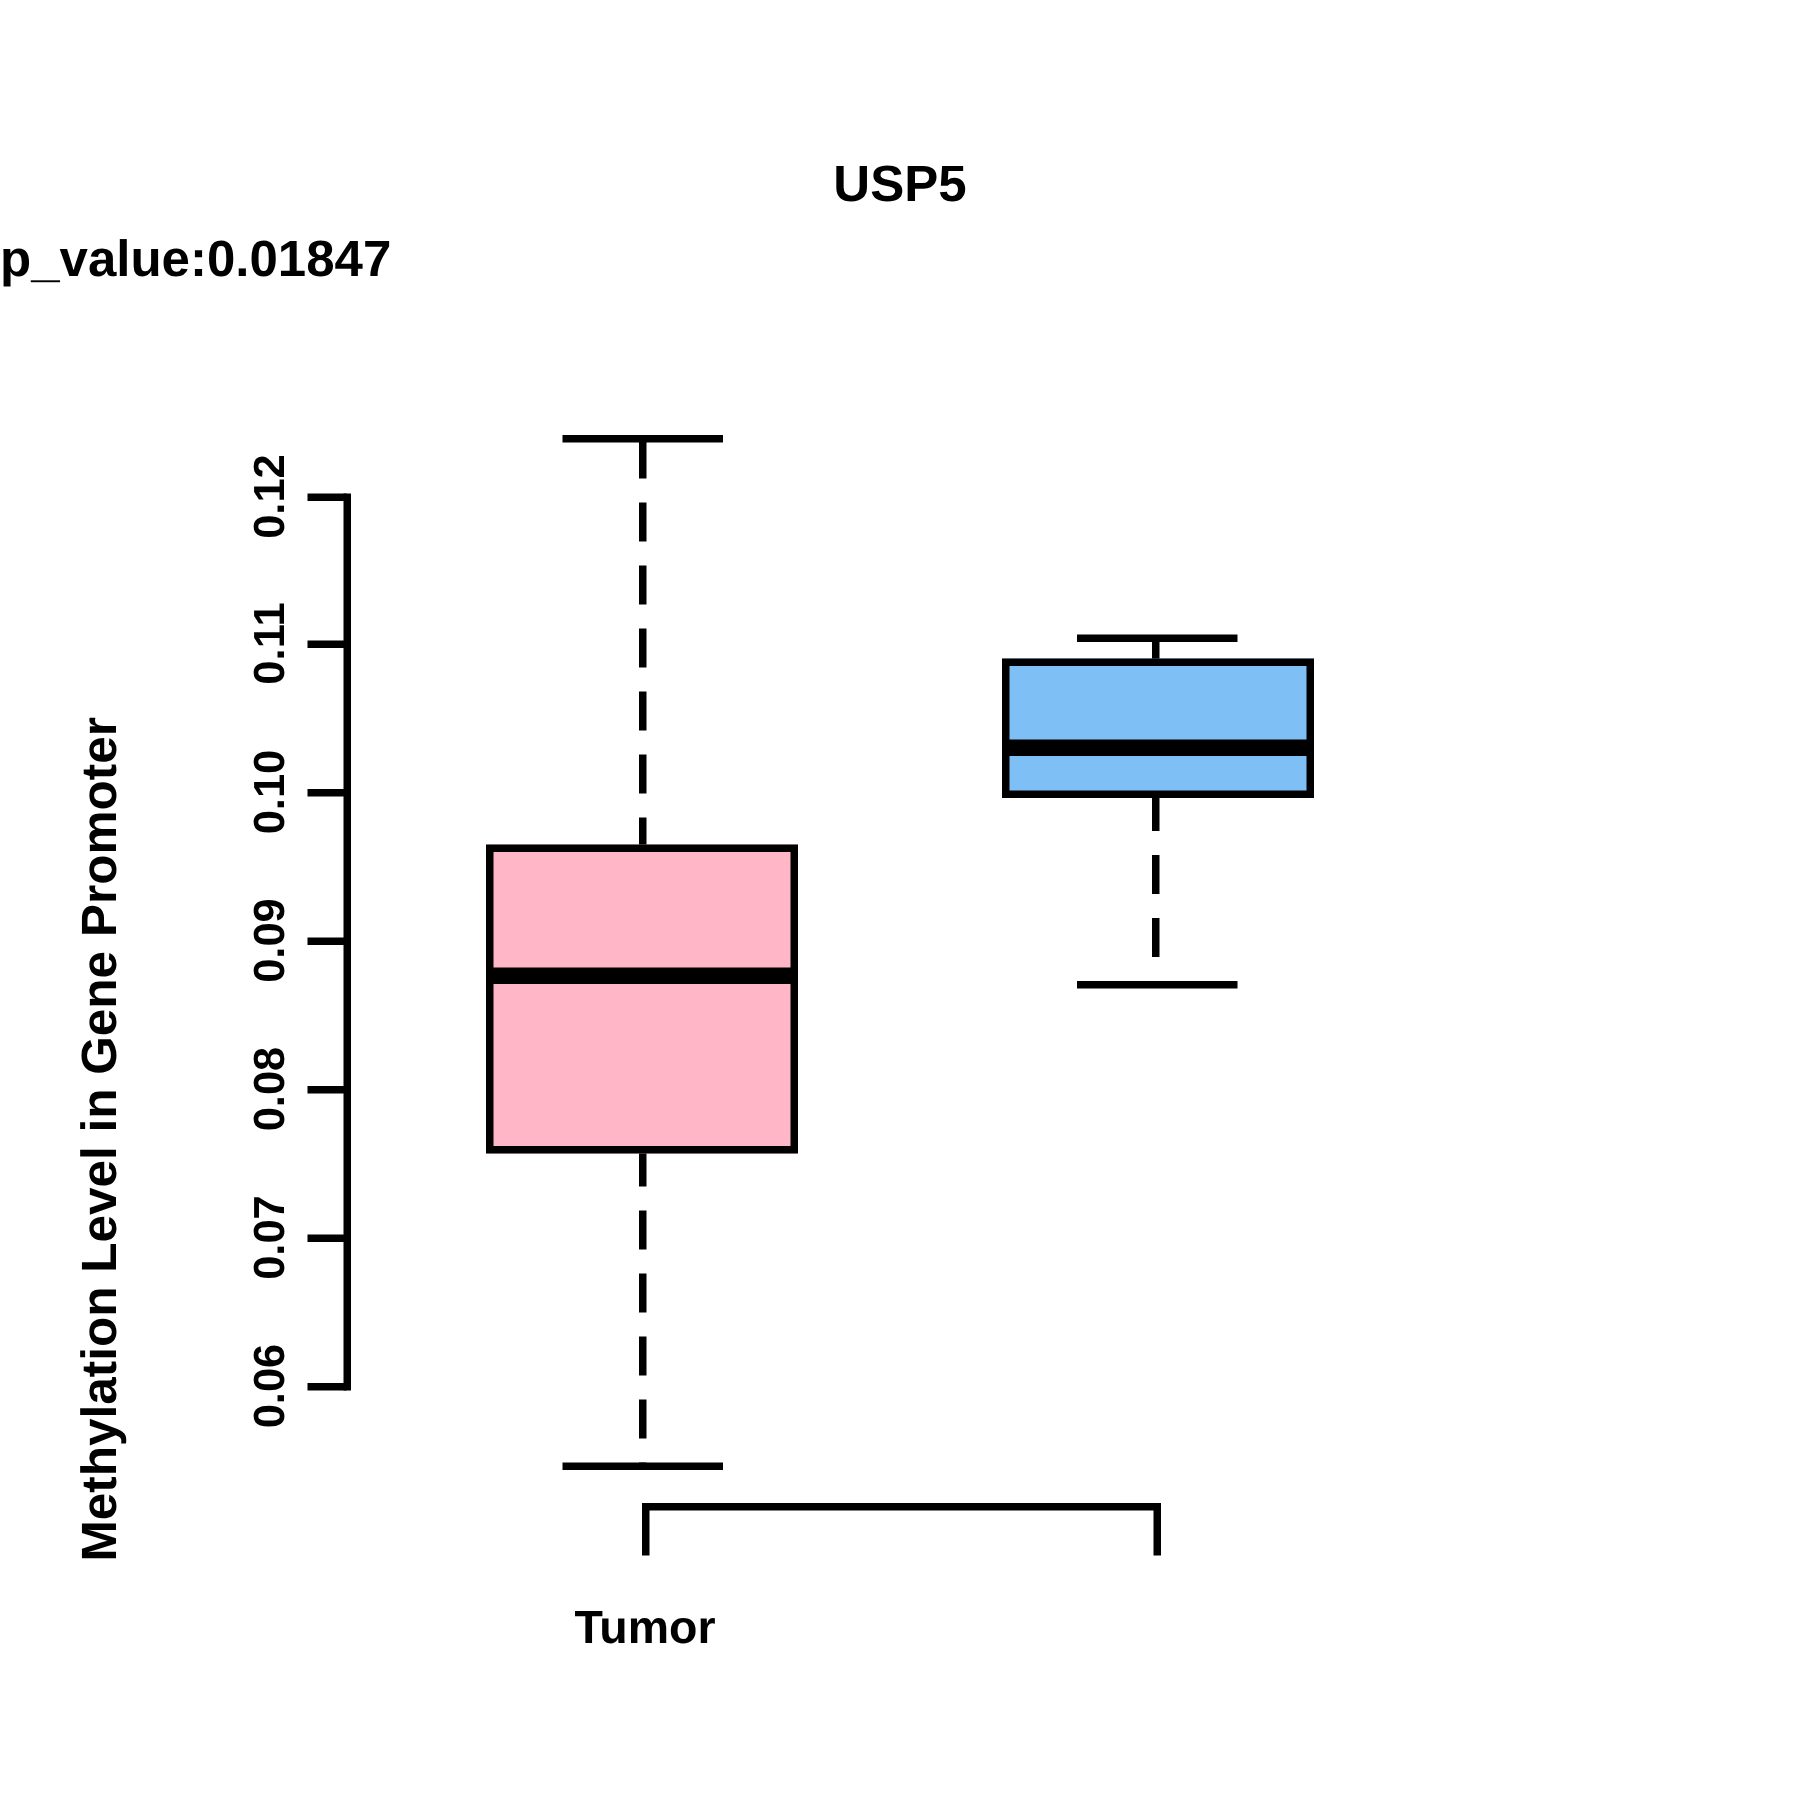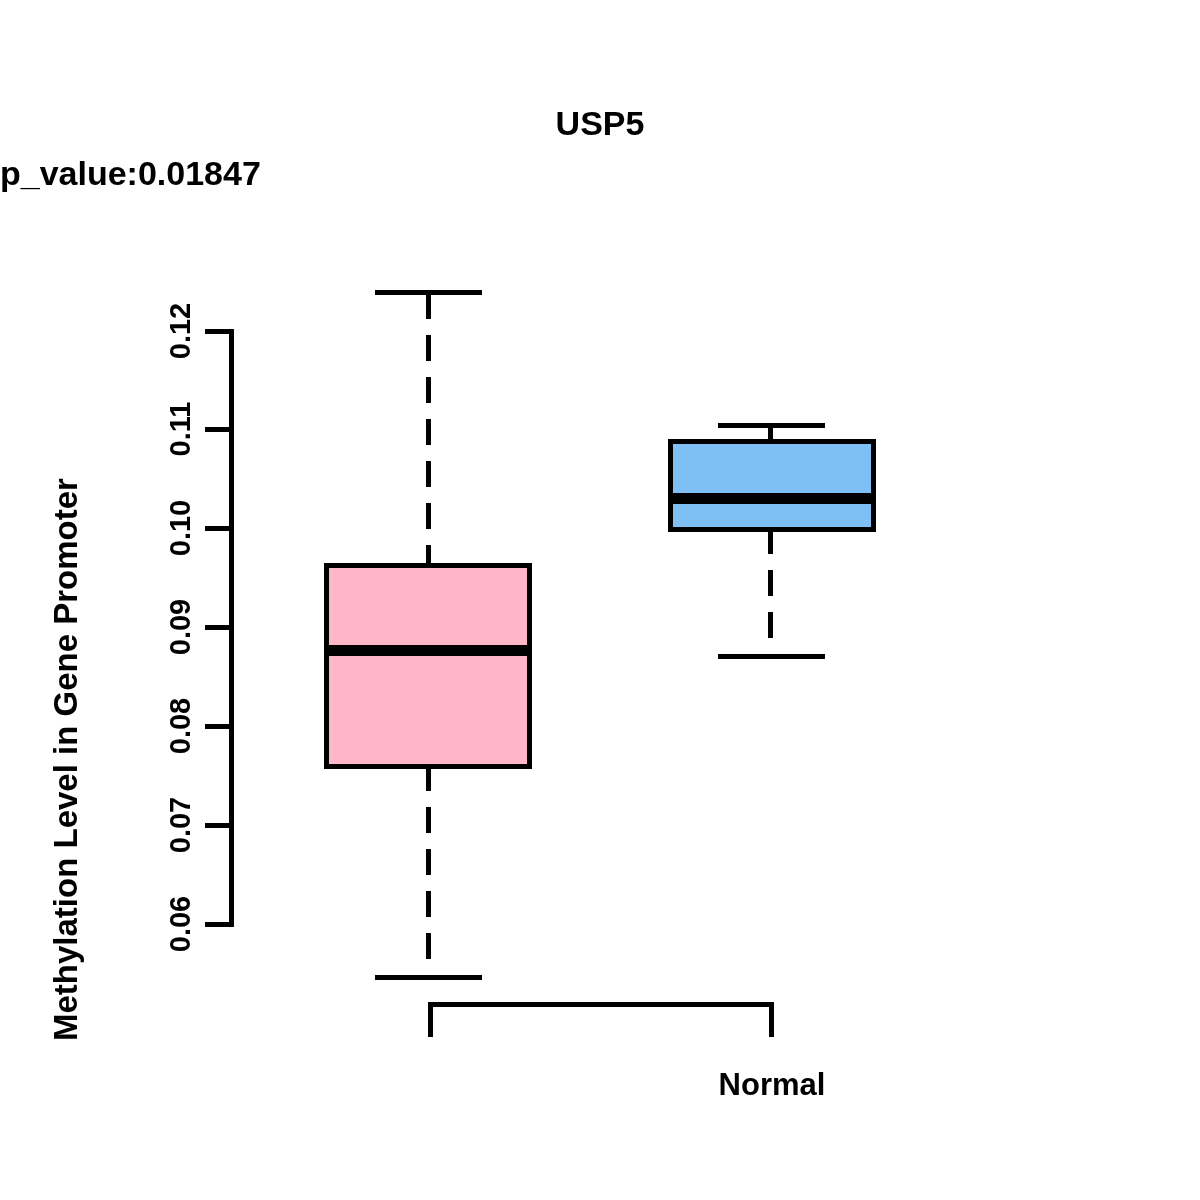--- a/index.html
+++ b/index.html
@@ -194,15 +194,15 @@
   <div class="whisker-cap" style="left:718px; top:618px; width:107px;"></div>
 
   <div class="box-rect" style="left:668px; top:403px; width:208px; height:93px; background:#7EC0F5;"></div>
 
   <div class="median-line" style="left:668px; top:457px; width:208px;"></div>
 
   <div id="x-axis-line"></div>
   <div class="x-tick" style="left:428px;"></div>
   <div class="x-tick" style="left:769px;"></div>
 
-  <div class="x-tick-label" style="left:622px;">Normal</div>
+  <div class="x-tick-label" style="left:280px;">Tumor</div>
 
 </div>
 
 </body></html>

